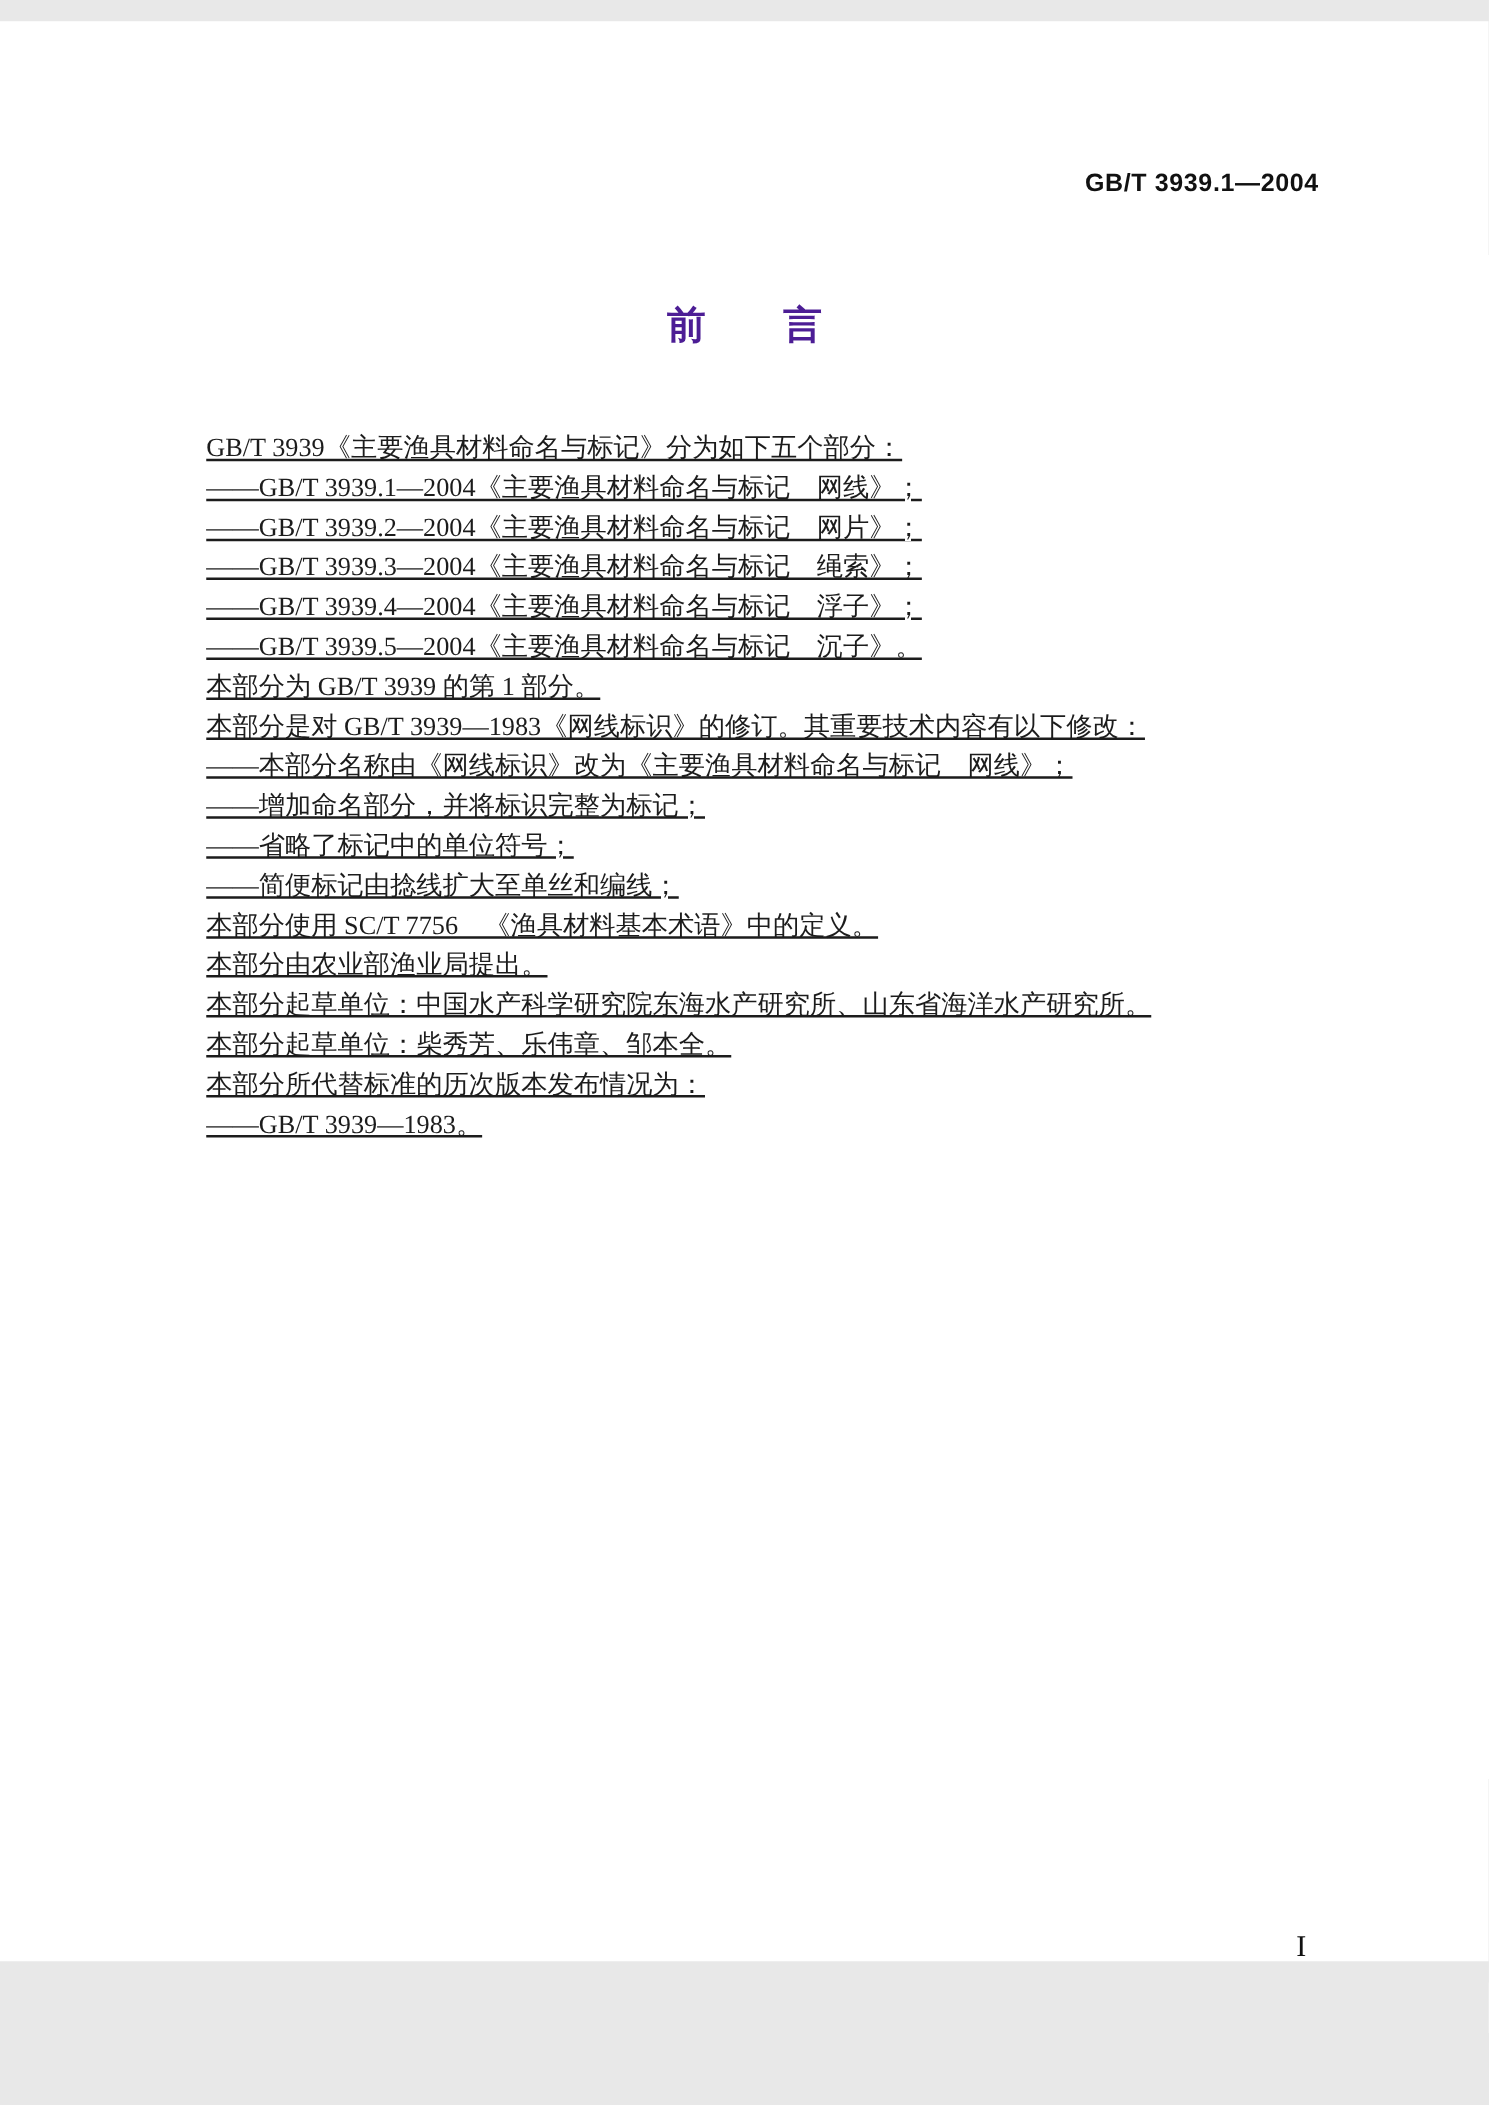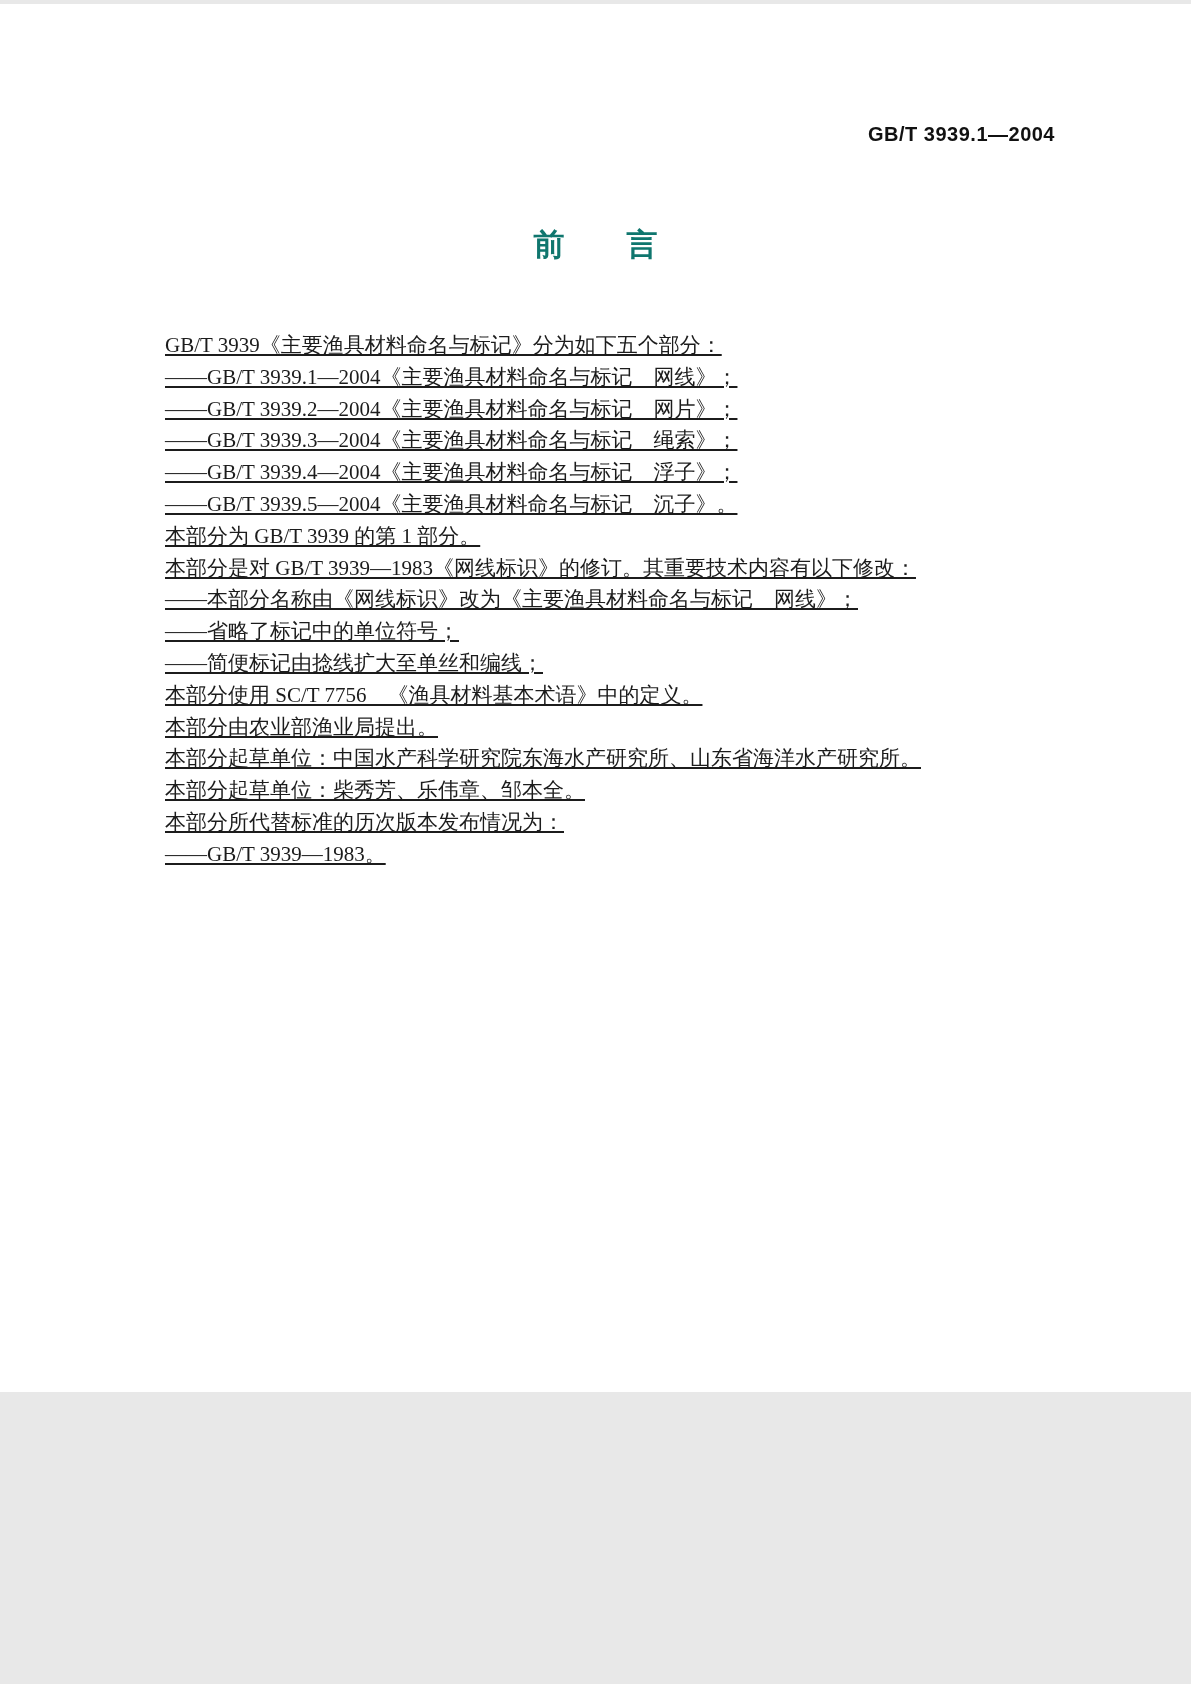--- a/index.html
+++ b/index.html
@@ -1,20 +1,20 @@
 <!DOCTYPE html>
 <html><head>
 <meta charset="utf-8">
 <style>
   html, body { margin: 0; padding: 0; background: #e8e8e8; }
   .page {
     position: relative;
     width: 1191px;
-    height: 1388px;
-    margin: 4px auto;
+    height: 1552px;
+    margin: 17px auto;
     background: #ffffff;
     color: #1c1c1c;
     font-family: "Liberation Serif", "DejaVu Serif", serif;
     overflow: hidden;
   }
   .header-code {
     position: absolute;
     top: 119px;
     right: 136px;
     font-family: "Liberation Sans", "DejaVu Sans", sans-serif;
@@ -23,24 +23,24 @@
     letter-spacing: 0.5px;
     color: #111;
   }
   .doc-title {
     position: absolute;
     top: 226px;
     left: 0;
     width: 100%;
     margin: 0;
     text-align: center;
-    font-family: Liberation Mono, monospace;
+    font-family: Liberation Serif, serif;
     font-size: 31px;
     font-weight: bold;
-    color: #0f766e;
+    color: #4c1d95;
     line-height: 1.1;
   }
   .body-text {
     position: absolute;
     top: 326px;
     left: 123px;
     right: 133px;
     font-size: 21px;
     line-height: 31.8px;
     text-align: justify;
@@ -71,20 +71,21 @@
   <div class="body-text">
     <p>GB/T 3939《主要渔具材料命名与标记》分为如下五个部分：</p>
     <p>——GB/T 3939.1—2004《主要渔具材料命名与标记　网线》；</p>
     <p>——GB/T 3939.2—2004《主要渔具材料命名与标记　网片》；</p>
     <p>——GB/T 3939.3—2004《主要渔具材料命名与标记　绳索》；</p>
     <p>——GB/T 3939.4—2004《主要渔具材料命名与标记　浮子》；</p>
     <p>——GB/T 3939.5—2004《主要渔具材料命名与标记　沉子》。</p>
     <p>本部分为 GB/T 3939 的第 1 部分。</p>
     <p>本部分是对 GB/T 3939—1983《网线标识》的修订。其重要技术内容有以下修改：</p>
     <p>——本部分名称由《网线标识》改为《主要渔具材料命名与标记　网线》；</p>
+    <p>——增加命名部分，并将标识完整为标记；</p>
     <p>——省略了标记中的单位符号；</p>
     <p>——简便标记由捻线扩大至单丝和编线；</p>
     <p>本部分使用 SC/T 7756　《渔具材料基本术语》中的定义。</p>
     <p>本部分由农业部渔业局提出。</p>
     <p>本部分起草单位：中国水产科学研究院东海水产研究所、山东省海洋水产研究所。</p>
     <p>本部分起草单位：柴秀芳、乐伟章、邹本全。</p>
     <p>本部分所代替标准的历次版本发布情况为：</p>
     <p>——GB/T 3939—1983。</p>
   </div>
 

